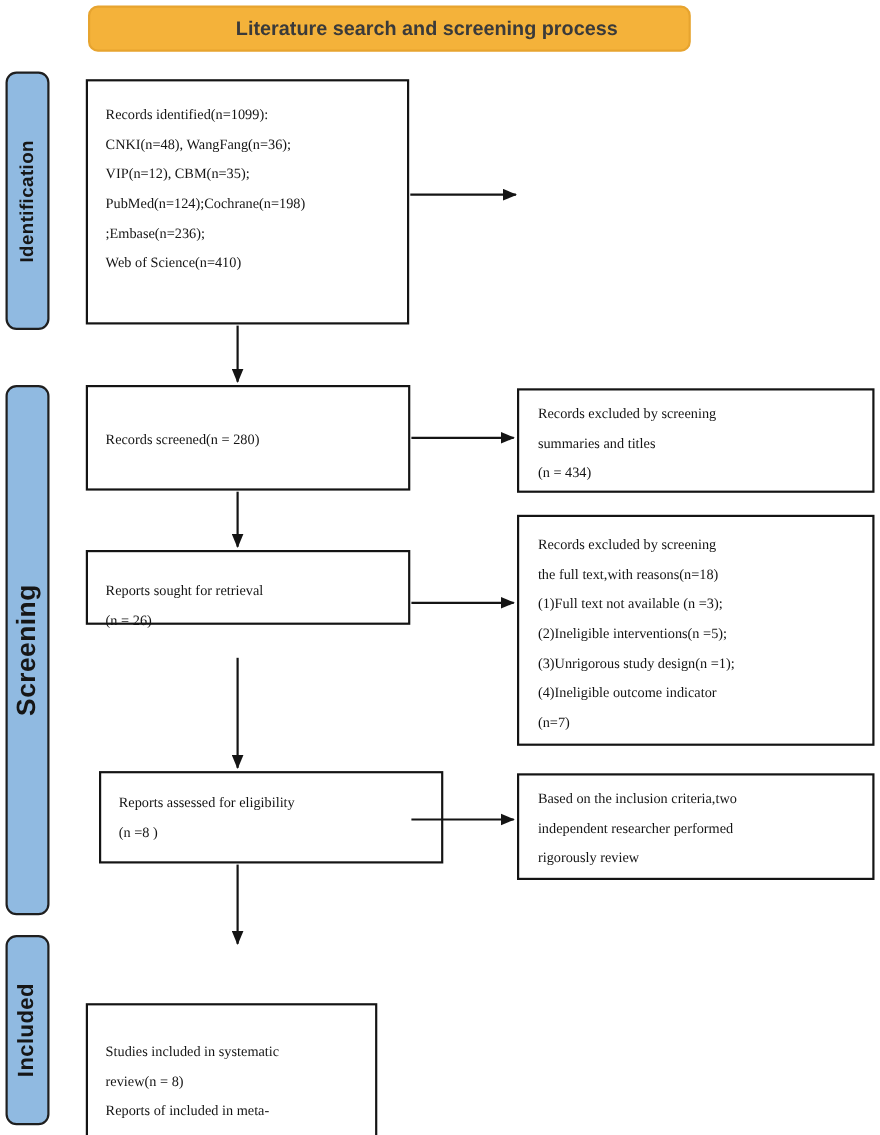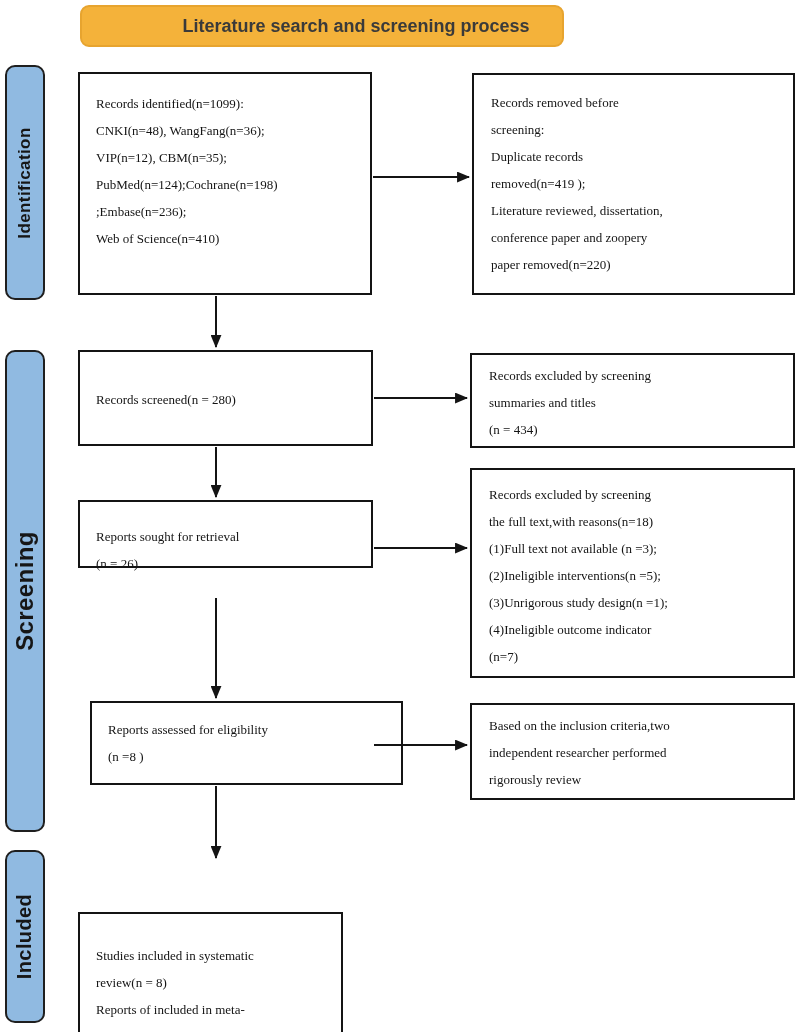--- a/index.html
+++ b/index.html
@@ -5,21 +5,21 @@
   html,body{margin:0;padding:0;background:#ffffff;}
   .page{
     position:relative;
     width:800px;height:1032px;
     background:#ffffff;
     font-family:"Liberation Serif", serif;
     overflow:hidden;
   }
   
   .banner{
-    position:absolute;left:80px;top:5px;width:484px;height:42px;
+    position:absolute;left:80px;top:5px;width:548px;height:42px;
     background:#F4B23A;
     border:2px solid #e7a42f;
     border-radius:9px;
     display:flex;align-items:center;justify-content:center;
     padding-left:68px;box-sizing:border-box;
   }
   .banner span{
     font-family:"Liberation Sans", sans-serif;
     font-weight:bold;font-size:18px;color:#3a3a3a;
     white-space:nowrap;
@@ -109,29 +109,20 @@
     <span class="txt">Reports assessed for eligibility
 (n =8 )</span>
   </div>
   <div class="fbox box-included">
     <span class="txt">Studies included in systematic
 review(n = 8)
 Reports of included in meta-
 analysis(n = 7)</span>
   </div>
 
-  <div class="fbox box-removed">
-    <span class="txt">Records removed before
-screening:
-Duplicate records
-removed(n=419 );
-Literature reviewed, dissertation,
-conference paper and zoopery
-paper removed(n=220)</span>
-  </div>
   <div class="fbox box-excl-titles">
     <span class="txt">Records excluded by screening
 summaries and titles
 (n = 434)</span>
   </div>
   <div class="fbox box-excl-fulltext">
     <span class="txt">Records excluded by screening
 the full text,with reasons(n=18)
 (1)Full text not available (n =3);
 (2)Ineligible interventions(n =5);

